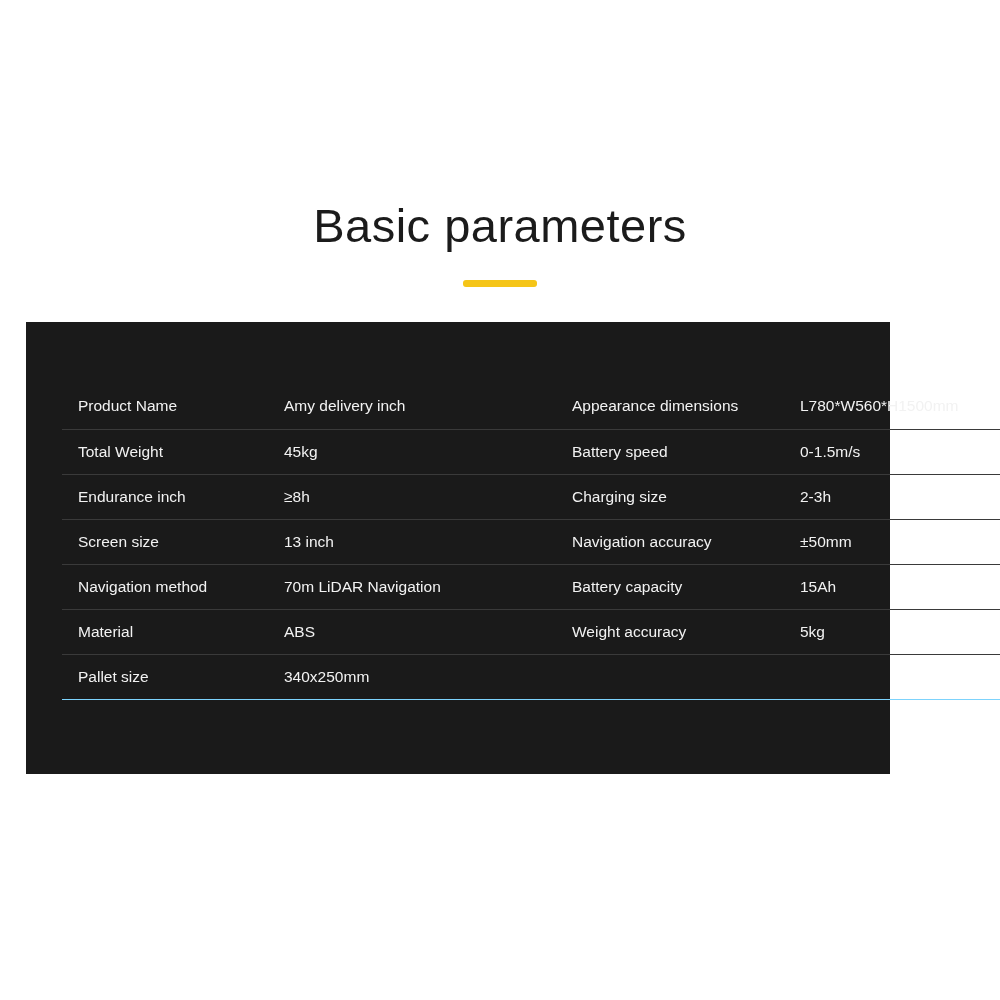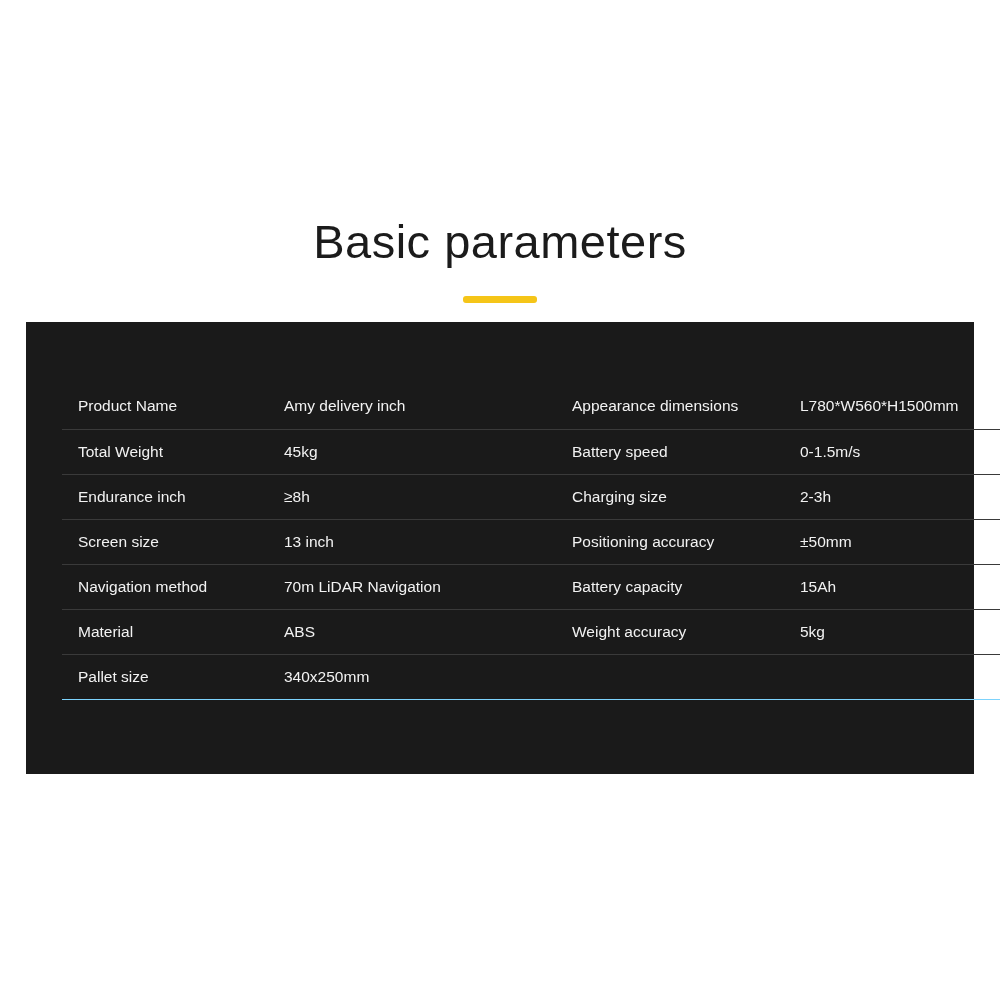--- a/index.html
+++ b/index.html
@@ -29,37 +29,37 @@
     width: 1000px;
     text-align: center;
   }
 
   .page-title {
     font-size: 47px;
     font-weight: 400;
     color: #1b1b1b;
     letter-spacing: 0.5px;
     line-height: 1.1;
-    margin: 16px;
+    margin: 0;
     font-family: "Liberation Sans", sans-serif;
   }
 
   .title-underline {
     width: 74px;
     height: 7px;
     background: #f5c518;
     border-radius: 3px;
     margin: 28px auto 0 auto;
   }
 
   .spec-panel {
     position: absolute;
     top: 322px;
     left: 26px;
-    width: 948px;
+    width: 864px;
     height: 452px;
     background: #1a1a1a;
     box-sizing: border-box;
   }
 
   .spec-table {
     position: absolute;
     top: 62px;
     left: 36px;
     width: 876px;
@@ -124,21 +124,21 @@
         </tr>
         <tr>
           <td class="col-label-left">Endurance inch</td>
           <td class="col-value-left">≥8h</td>
           <td class="col-label-right">Charging size</td>
           <td class="col-value-right">2-3h</td>
         </tr>
         <tr>
           <td class="col-label-left">Screen size</td>
           <td class="col-value-left">13 inch</td>
-          <td class="col-label-right">Positioning accuracy</td>
+          <td class="col-label-right">Navigation accuracy</td>
           <td class="col-value-right">±50mm</td>
         </tr>
         <tr>
           <td class="col-label-left">Navigation method</td>
           <td class="col-value-left">70m LiDAR Navigation</td>
           <td class="col-label-right">Battery capacity</td>
           <td class="col-value-right">15Ah</td>
         </tr>
         <tr>
           <td class="col-label-left">Material</td>

